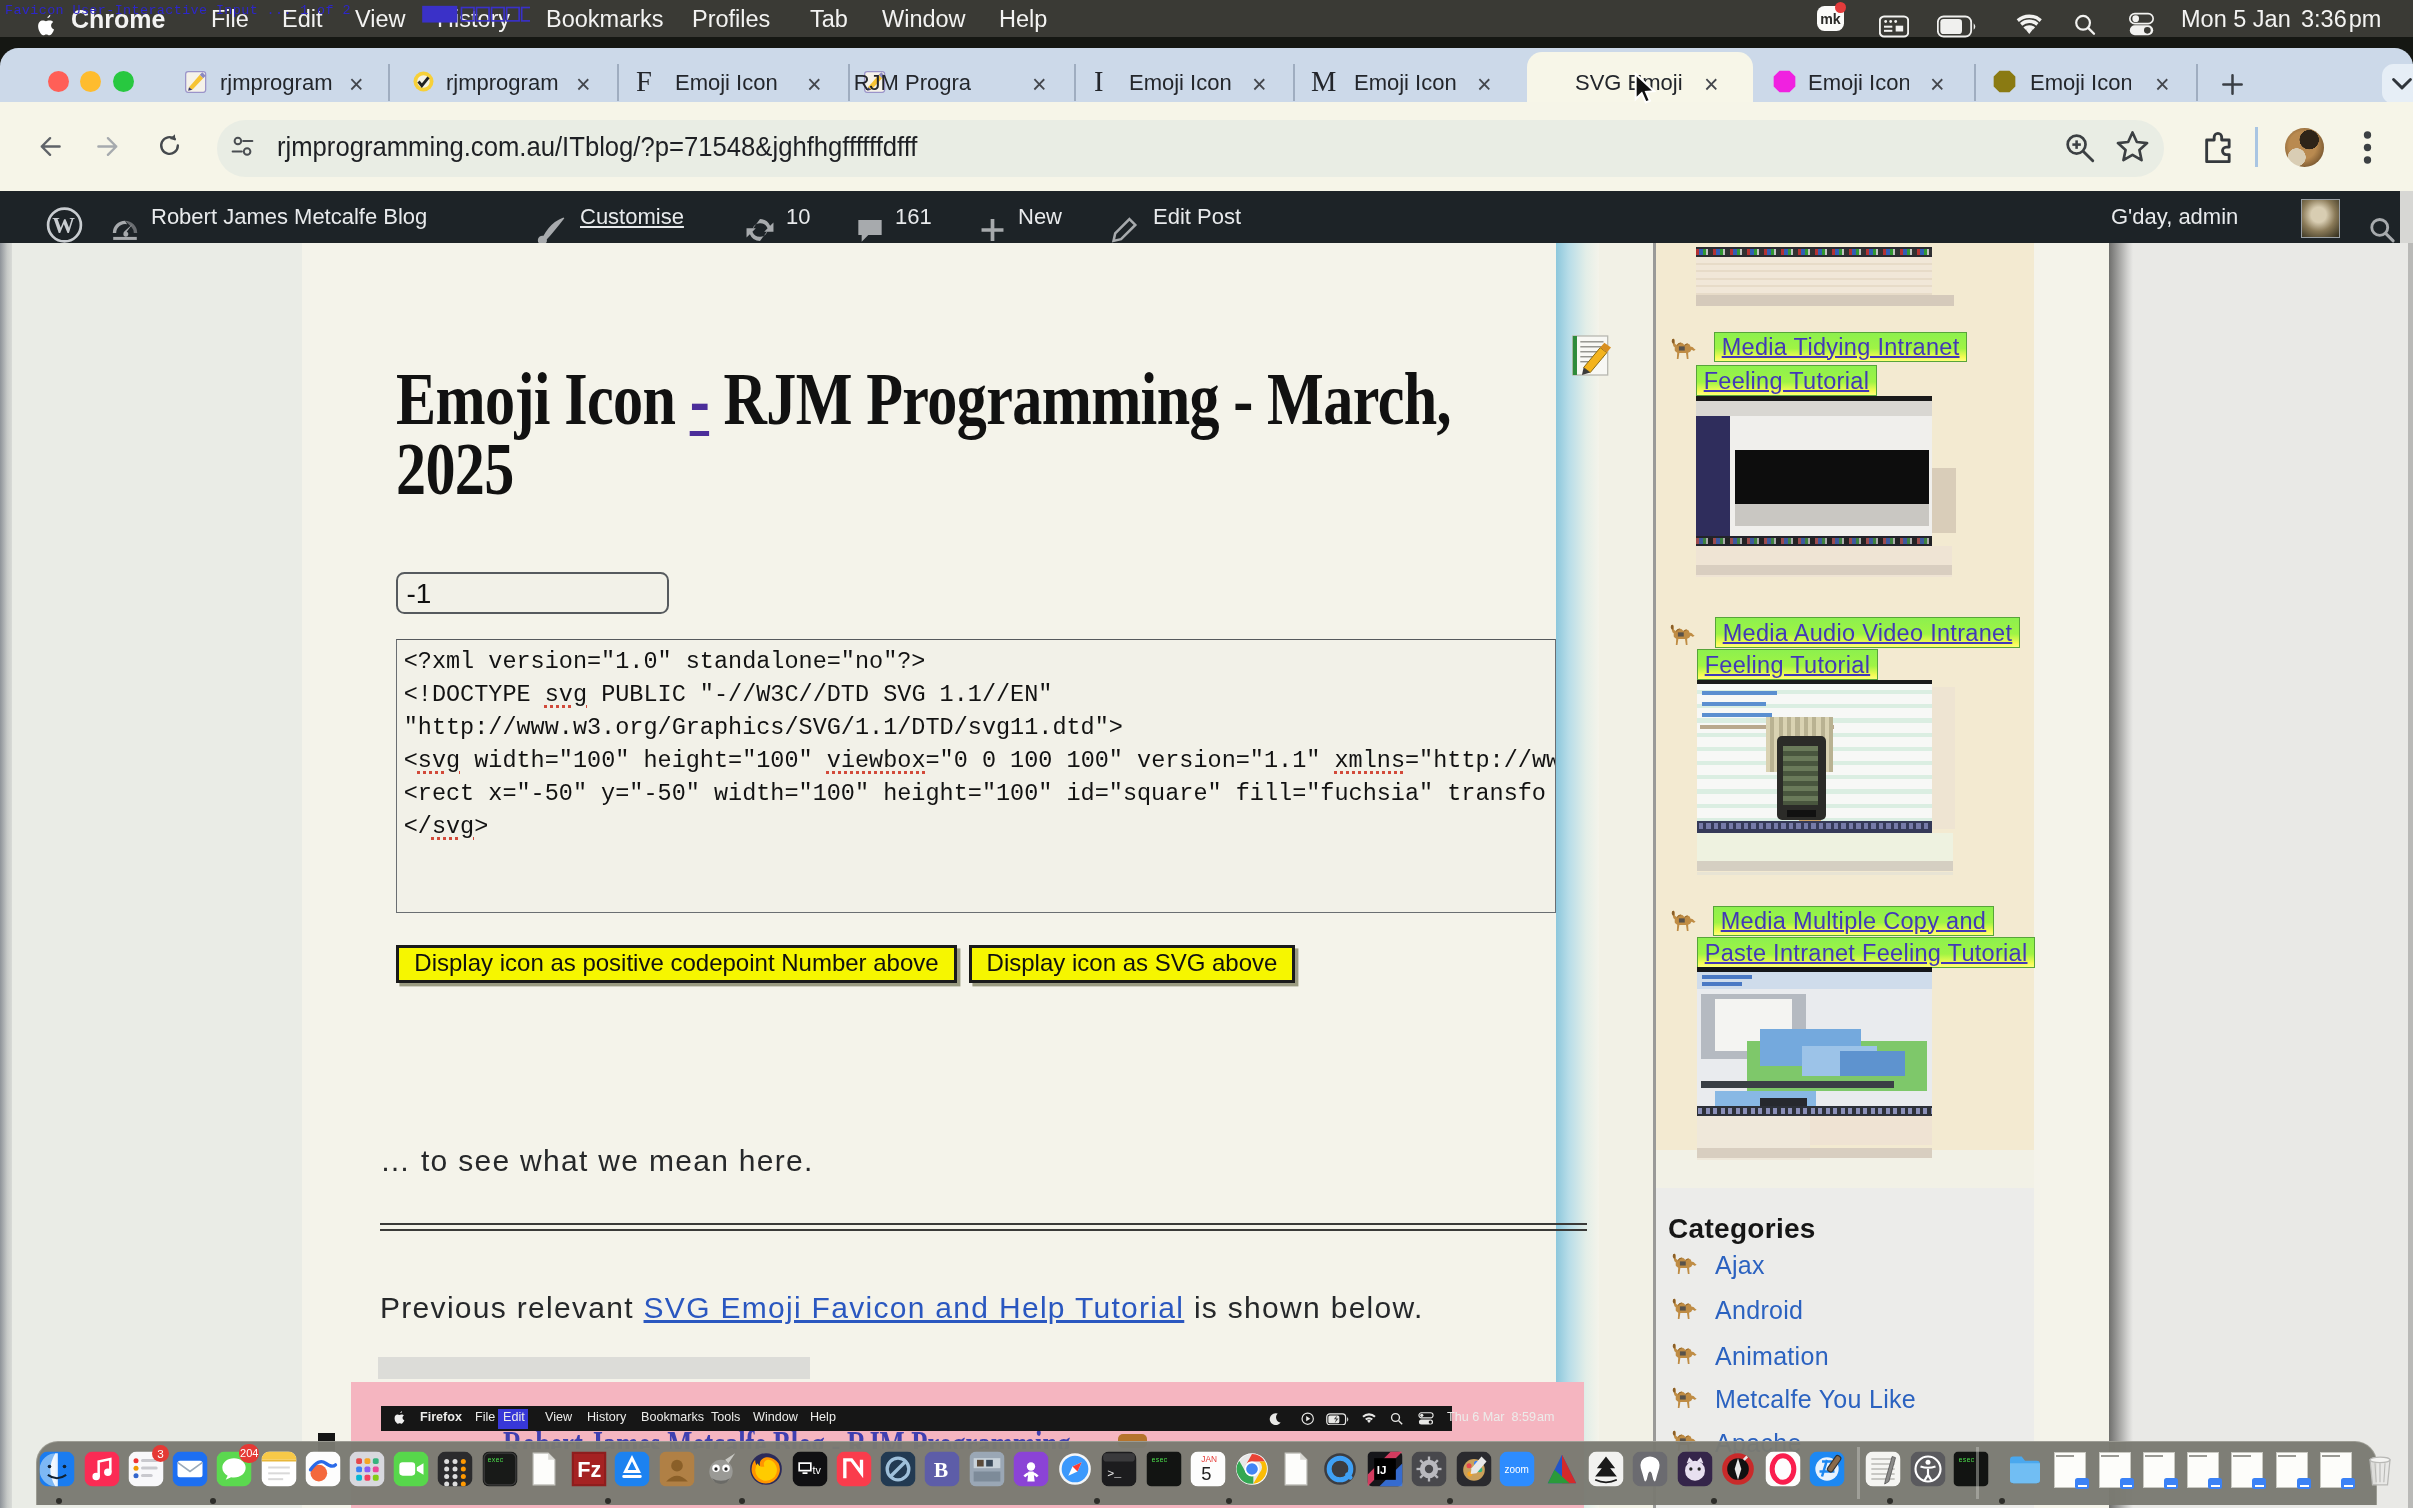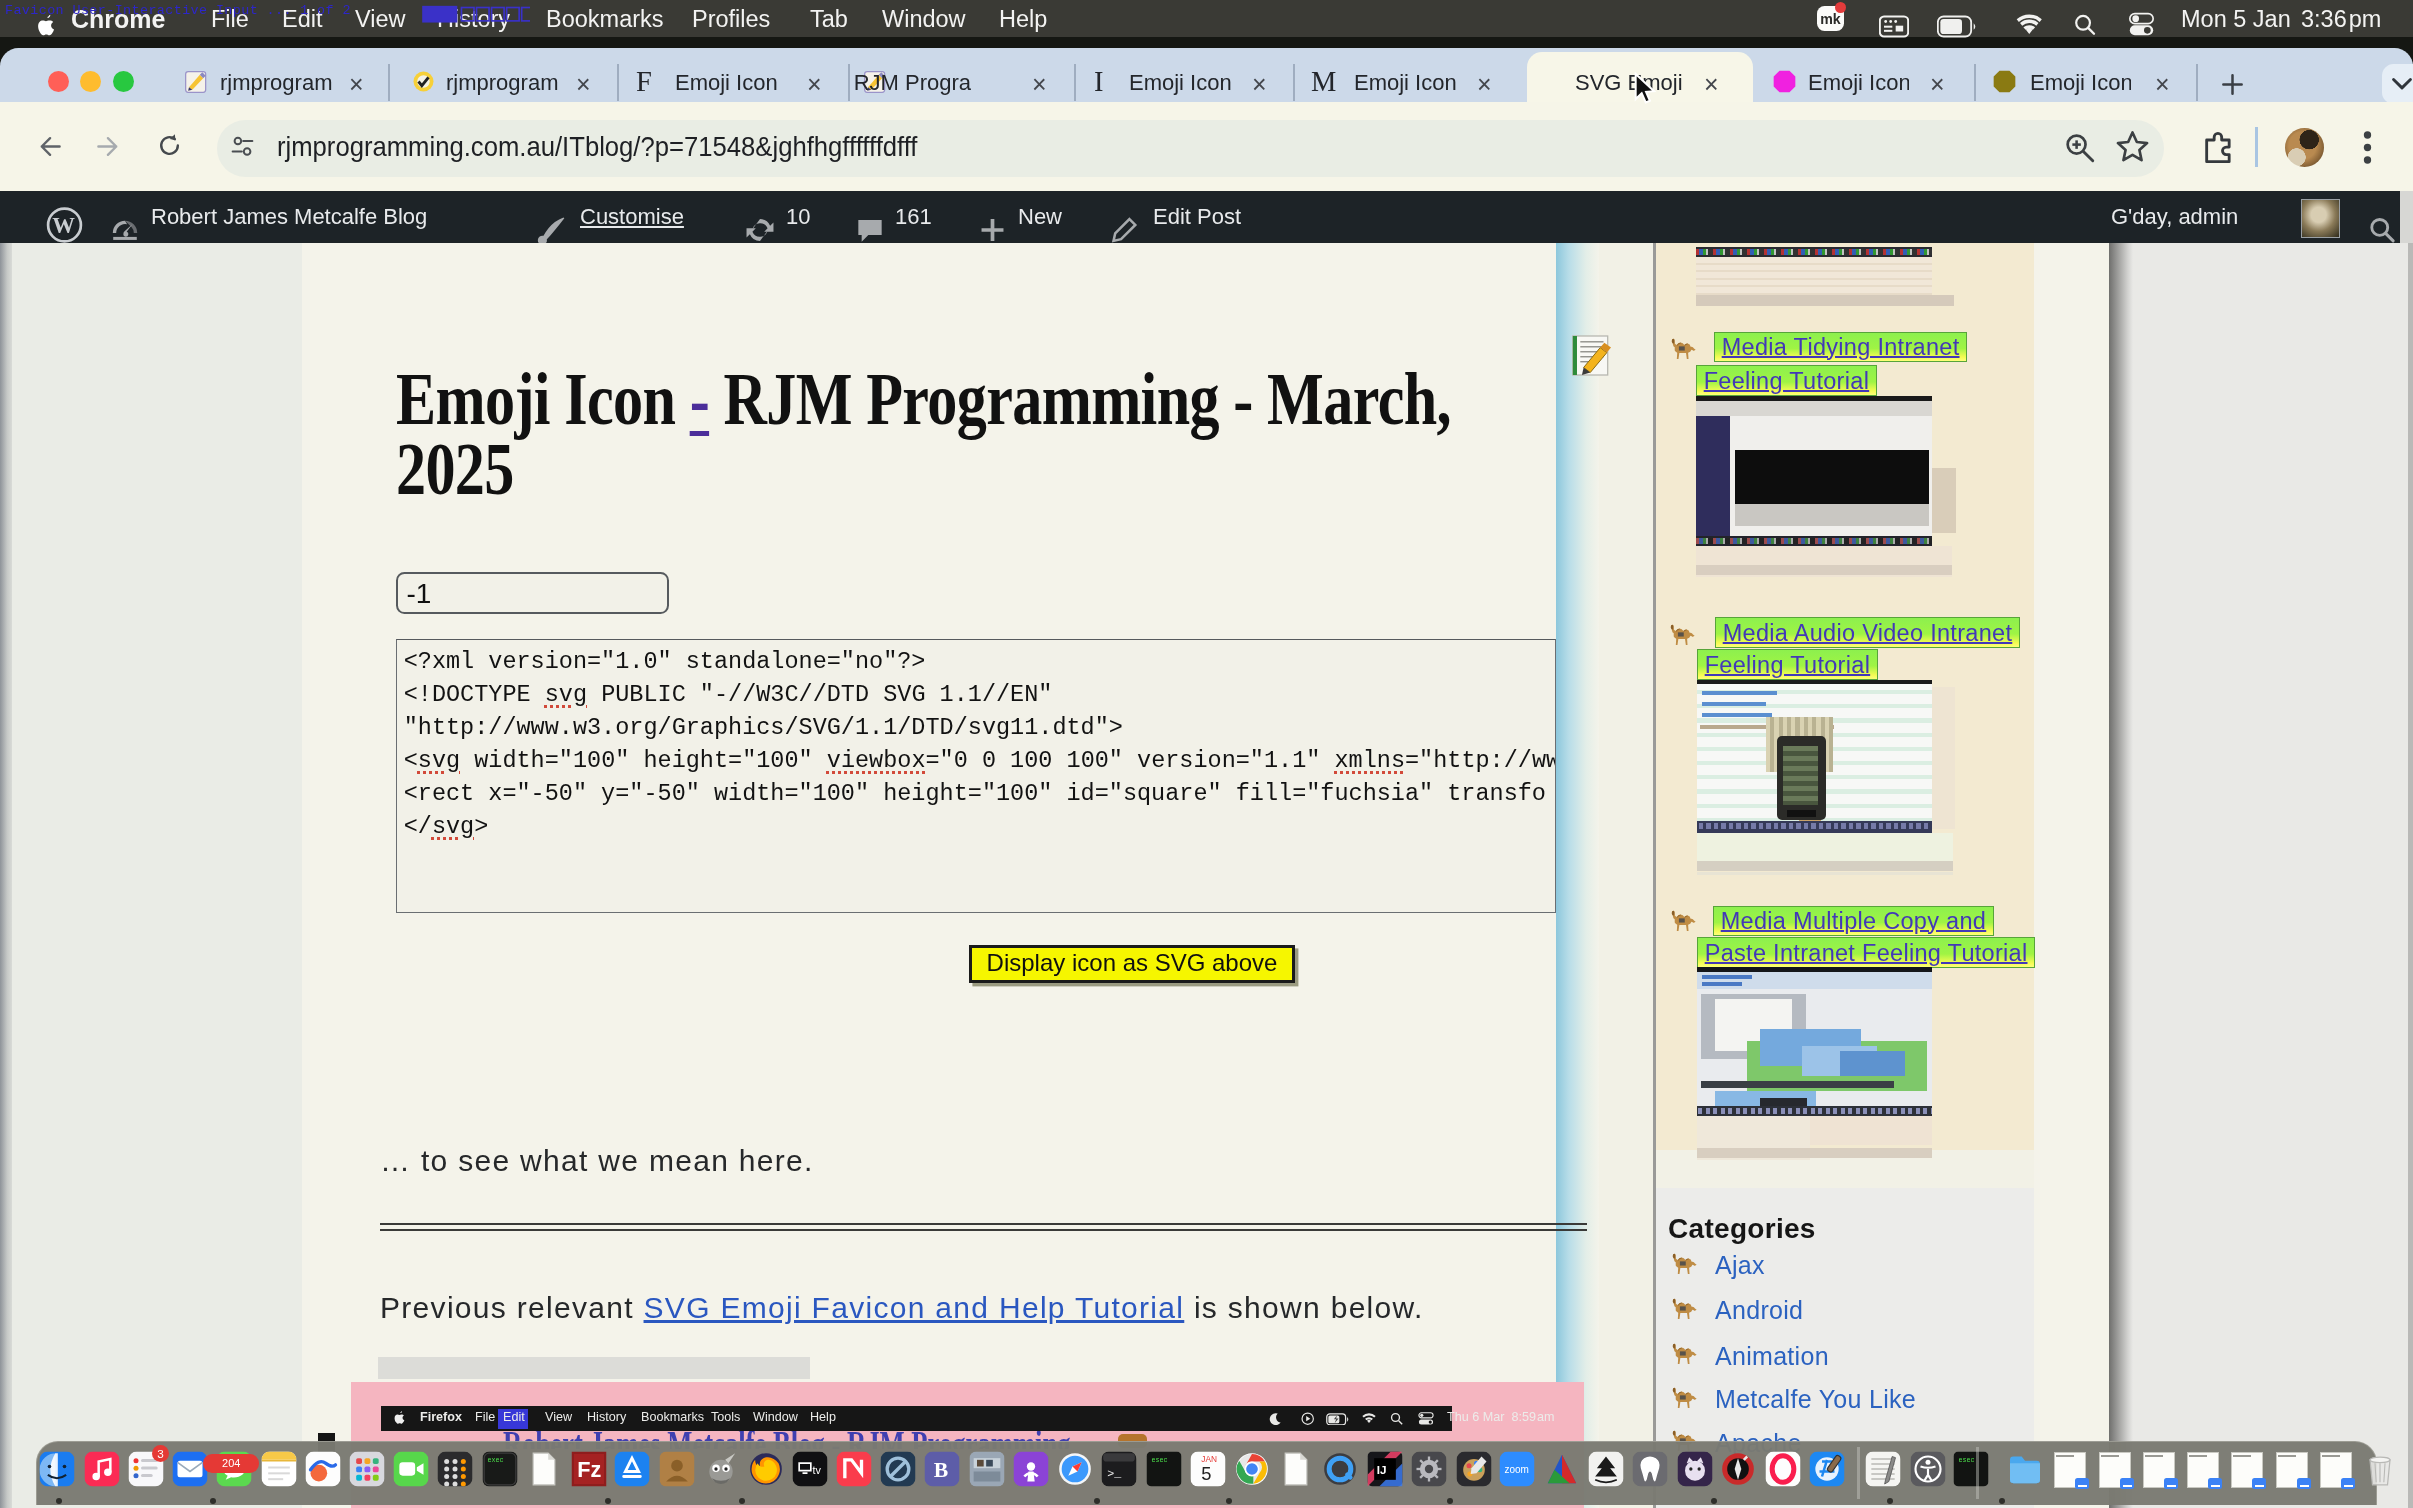--- a/index.html
+++ b/index.html
@@ -301,20 +301,21 @@
     <div class="abs" id="leftedge"></div>
 
     <div class="abs" id="h1">Emoji Icon <a style="color:#4b2d9a;text-decoration:underline;text-decoration-thickness:5px;text-underline-offset:6.7px;">-</a> RJM Programming - March, 2025</div>
     <div class="abs" id="numinput">-1</div>
     <div class="abs" id="ta">&lt;?xml version="1.0" standalone="no"?&gt;
 &lt;!DOCTYPE <span class="squig">svg</span> PUBLIC "-//W3C//DTD SVG 1.1//EN"
 "http://www.w3.org/Graphics/SVG/1.1/DTD/svg11.dtd"&gt;
 &lt;<span class="squig">svg</span> width="100" height="100" <span class="squig">viewbox</span>="0 0 100 100" version="1.1" <span class="squig">xmlns</span>="http://ww
 &lt;rect x="-50" y="-50" width="100" height="100" id="square" fill="fuchsia" transfo
 &lt;/<span class="squig">svg</span>&gt;</div>
+    <div class="ybtn" style="left:396px;width:561px;">Display icon as positive codepoint Number above</div>
     <div class="ybtn" style="left:969px;width:326px;">Display icon as SVG above</div>
     <div class="ctext" style="left:380px;top:901px;">… to see what we mean here.</div>
     <div class="abs" id="hr1"></div>
     <div class="ctext" style="left:380px;top:1048px;">Previous relevant <a style="color:#2a57c0;text-decoration:underline;">SVG Emoji Favicon and Help Tutorial</a> is shown below.</div>
 
     <div class="abs" style="left:378px;top:1114px;width:432px;height:22px;background:#dcdcd8;"></div>
     <div class="abs" style="left:318px;top:1190px;width:17px;height:25px;background:#141414;"></div>
     <div class="abs" style="left:351px;top:1139px;width:1233px;height:127px;background:#f5b5c0;"></div>
     <div class="abs" id="ffbar" style="left:381px;top:1163px;width:1071px;height:25px;background:#161616;color:#ececea;font-size:12.6px;">
       <svg style="position:absolute;left:11.7px;top:5px;" width="12.6" height="14.2" viewBox="0 0 26 30">
@@ -529,21 +530,21 @@
         <rect width="42" height="42" rx="10" fill="#1d6ff2"></rect>
         <rect x="6" y="11" width="30" height="20" rx="3" fill="#fff"></rect>
         <path d="M6 13 L21 24 L36 13" stroke="#9ab" stroke-width="2" fill="none"></path>
       </svg>
     </div>
   <div class="di" style="left:216px;">
       <svg width="35" height="35" viewBox="0 0 42 42" style="position:absolute;left:50%;top:50%;transform:translate(-50%,-50%);">
         <rect width="42" height="42" rx="10" fill="#5bd94f"></rect>
         <path d="M21 8 c-8 0-14 5-14 11.5 0 4 2.5 7.5 6.4 9.6 L11 34 l6.5-3.2 c1.1.2 2.3.3 3.5.3 8 0 14-5 14-11.6 C35 13 29 8 21 8z" fill="#fff"></path>
       </svg>
-      <div style="position:absolute;right:-8.4px;top:-6.7px;min-width:18.4px;height:18.4px;border-radius:9.2px;background:#e53935;color:#fff;font-size:11px;text-align:center;line-height:18.4px;padding:0 19px;margin-top:10px;">204</div>
+      <div style="position:absolute;right:-8.4px;top:-6.7px;min-width:18.4px;height:18.4px;border-radius:9.2px;background:#e53935;color:#fff;font-size:11px;text-align:center;line-height:18.4px;padding:0 1px;">204</div>
     </div>
   <div class="di" style="left:261px;">
       <svg width="35" height="35" viewBox="0 0 42 42" style="position:absolute;left:50%;top:50%;transform:translate(-50%,-50%);">
         <rect width="42" height="42" rx="10" fill="#fff"></rect>
         <path d="M0 10 h42 v-0 a10 10 0 0 0 -10 -10 h-22 a10 10 0 0 0 -10 10" fill="#f7c948"></path>
         <rect x="0" y="10" width="42" height="2" fill="#e8b73a"></rect>
         <rect x="8" y="18" width="26" height="2.4" fill="#d9d9d9"></rect>
         <rect x="8" y="25" width="26" height="2.4" fill="#d9d9d9"></rect>
         <rect x="8" y="32" width="18" height="2.4" fill="#d9d9d9"></rect>
       </svg>

